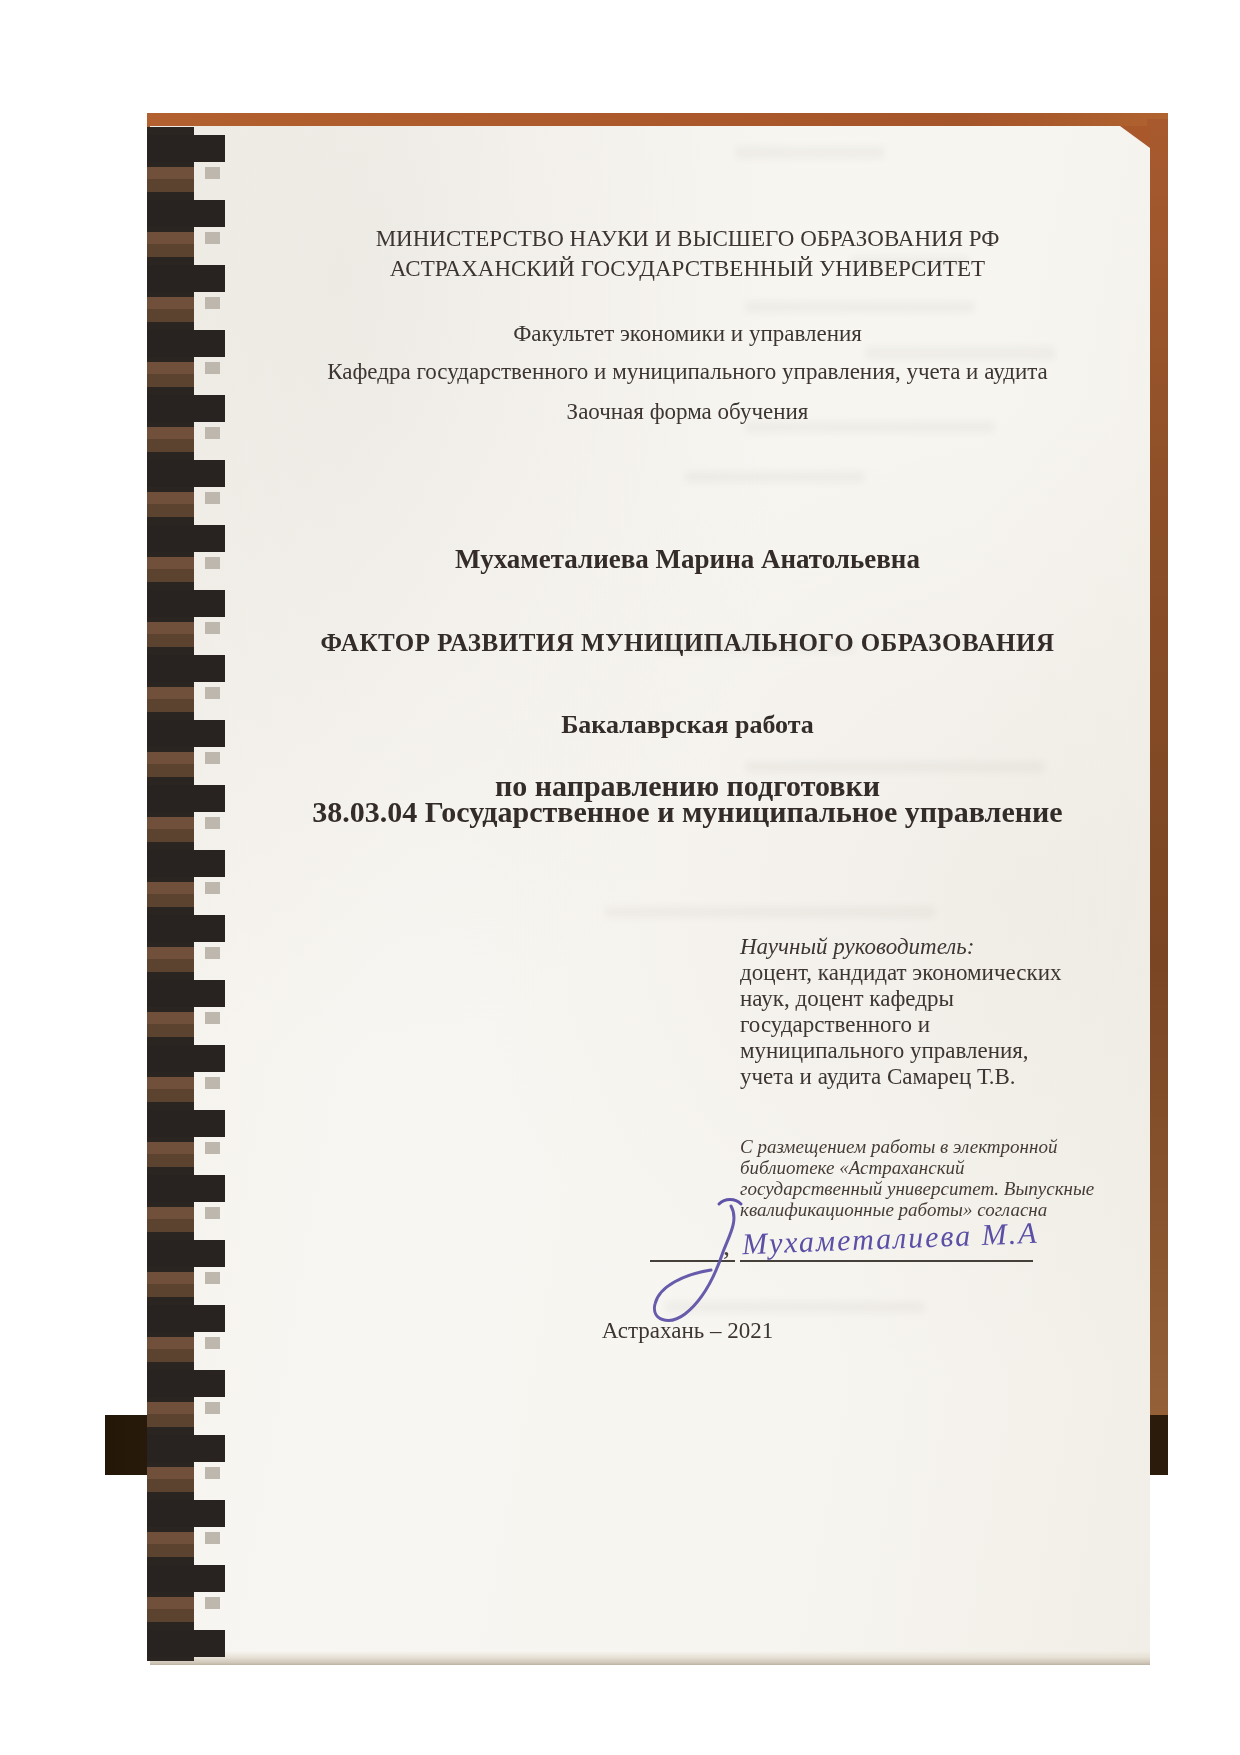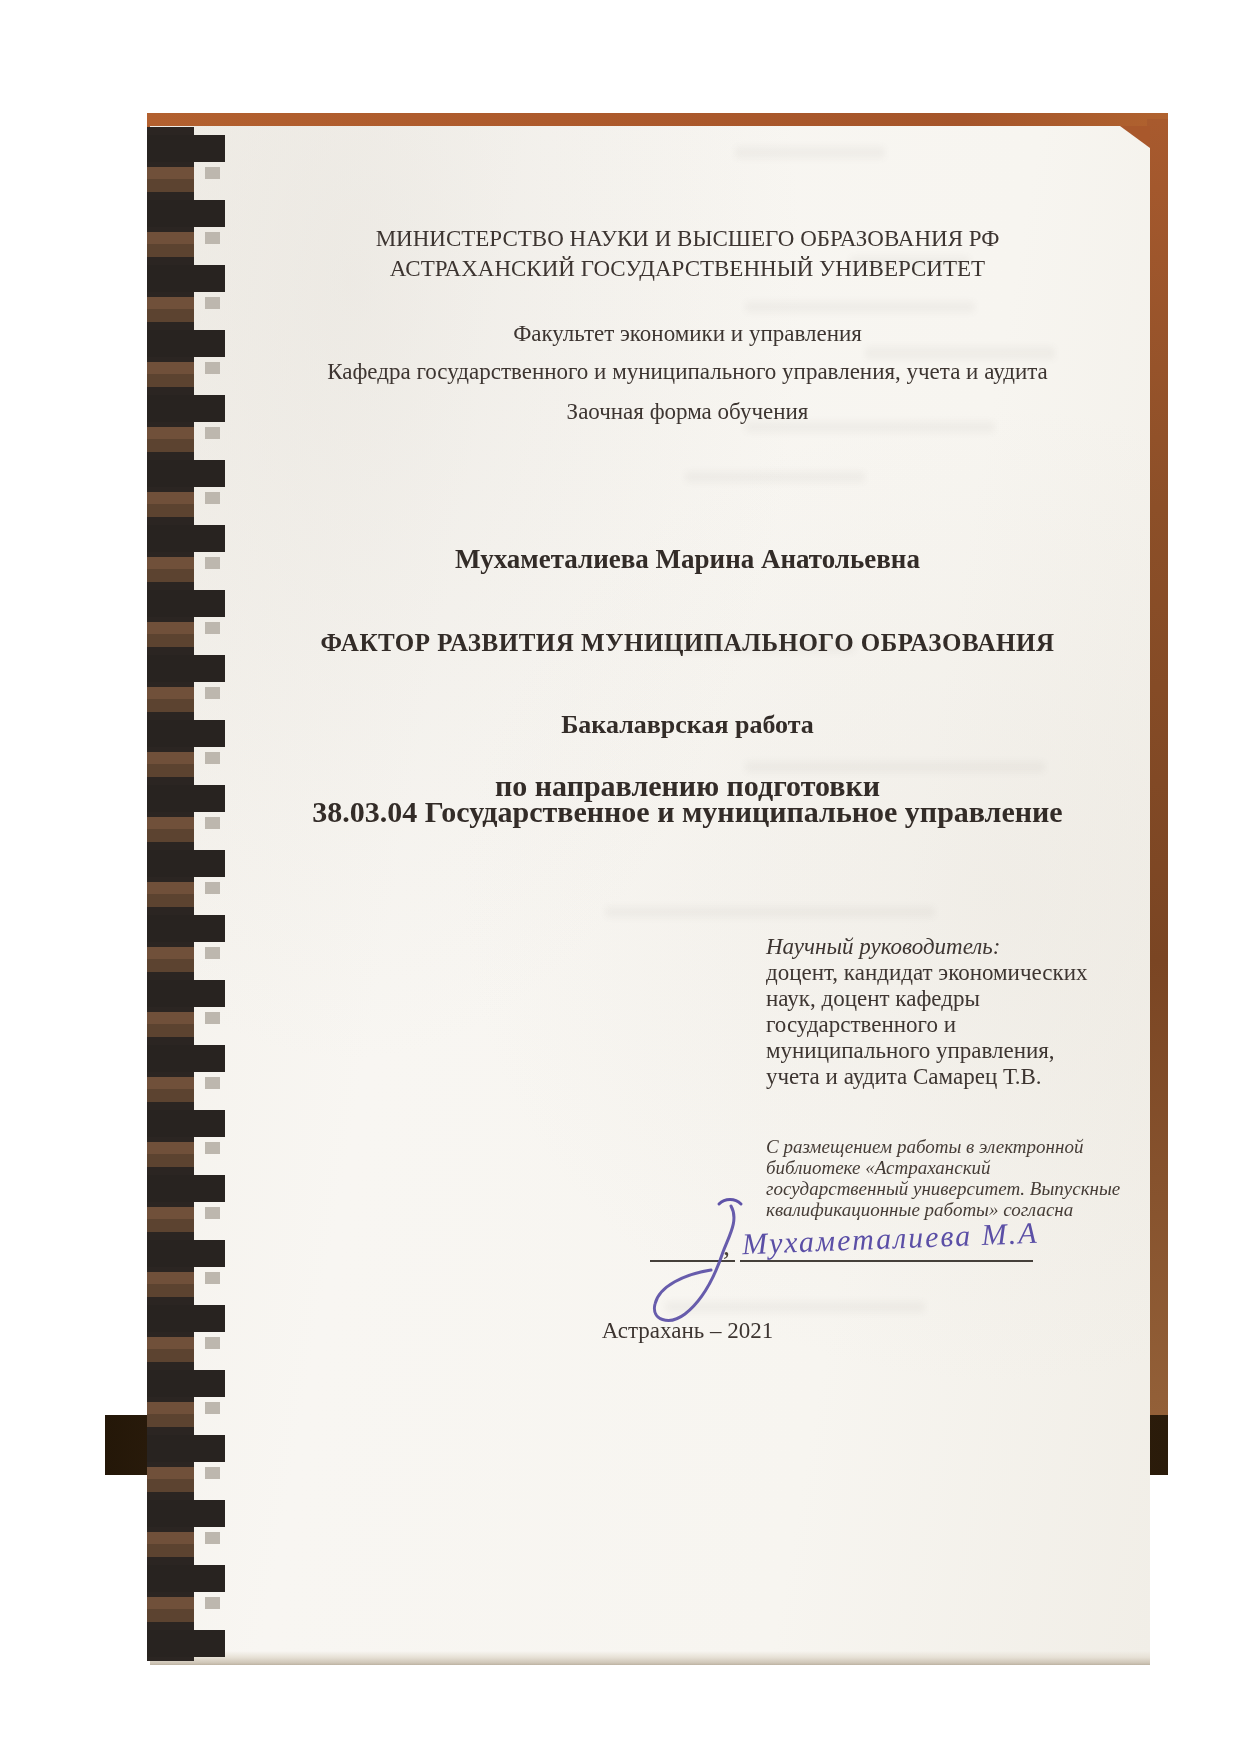--- a/index.html
+++ b/index.html
@@ -59,21 +59,21 @@
     background:repeating-linear-gradient(180deg,transparent 0 8px,#282320 8px 35px,transparent 35px 65px);
   }
   
   .cline{position:absolute;left:85px;width:905px;text-align:center;color:#3d3531;}
   .reg{font-size:23px;line-height:30px;}
   .bold{font-weight:bold;color:#332c28;}
   .author{font-size:27px;line-height:34px;}
   .ttl{font-size:25px;line-height:30px;letter-spacing:0.5px;}
   .work{font-size:26px;line-height:32px;}
   .prog{font-size:30px;line-height:28px;}
-  .block{position:absolute;left:590px;width:400px;color:#3d3531;margin-left:26px;}
+  .block{position:absolute;left:590px;width:400px;color:#3d3531;}
   .sup-head{font-style:italic;font-size:23px;line-height:26px;}
   .sup-line{font-size:23px;line-height:26px;}
   .consent{font-style:italic;font-size:19px;line-height:21px;color:#453c36;}
   .sigline{position:absolute;top:1134px;height:2px;background:#45403a;}
   .sig-sep{position:absolute;left:573px;top:1104px;font-size:28px;color:#4a4038;}
   .sig-name{
     position:absolute;left:592px;top:1092px;width:480px;
     font-style:italic;font-size:30px;letter-spacing:2px;color:#5b4fa6;
     transform:rotate(-2.2deg);white-space:nowrap;
   }

